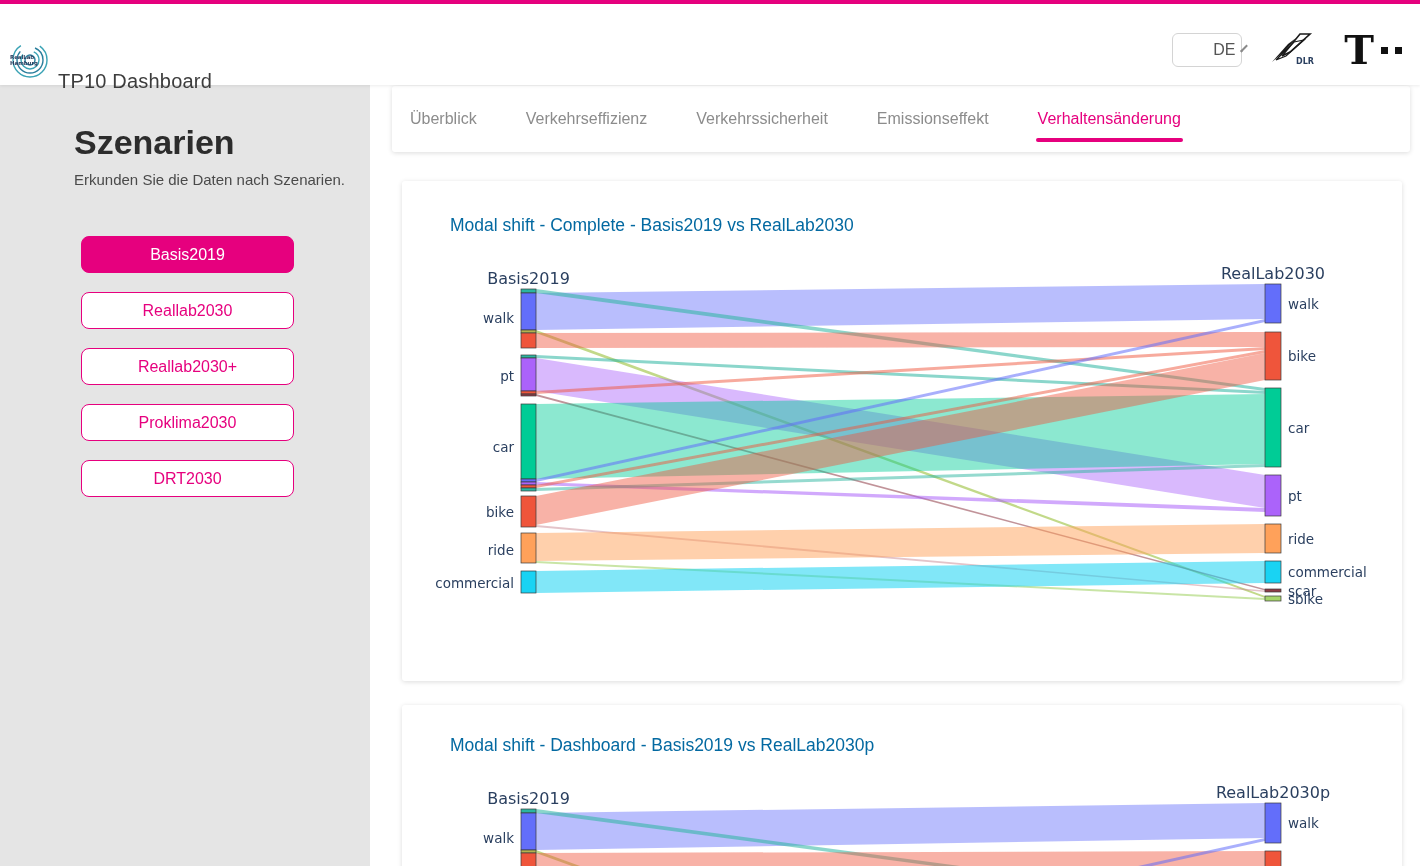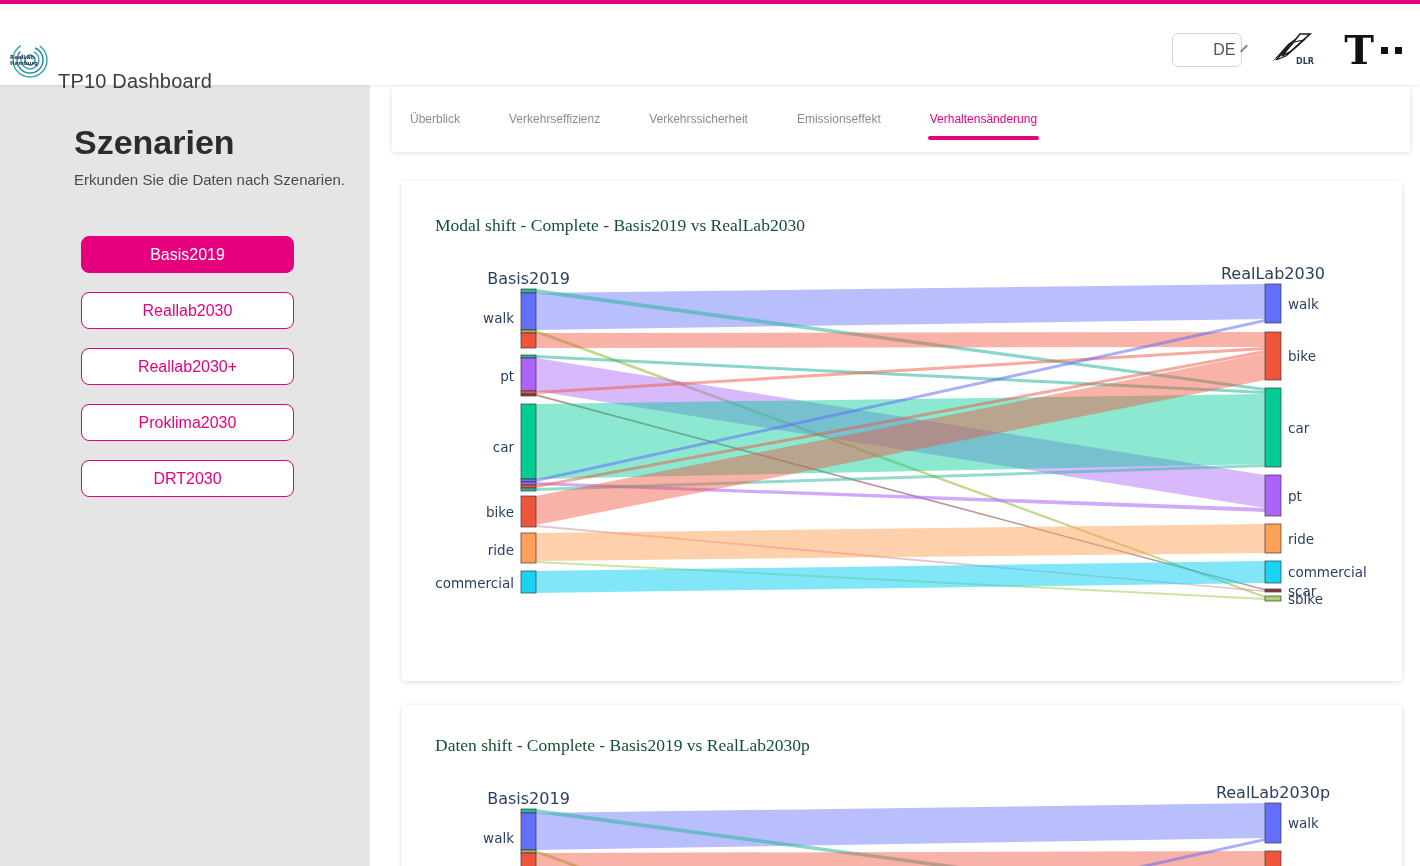--- a/index.html
+++ b/index.html
@@ -26,31 +26,31 @@
   .sb-btns { position:absolute; left:81px; top:151px; width:213px; display:flex; flex-direction:column; gap:19px; }
   .sb-btn { height:37px; border-radius:8px; border:1px solid #e6007e; background:#fff; color:#e6007e;
             font-size:16px; font-family:"Liberation Sans", sans-serif; display:flex; align-items:center;
             justify-content:center; cursor:pointer; }
   .sb-btn.active { background:#e6007e; color:#fff; border-color:#e6007e; }
 
   .main { position:absolute; left:370px; top:85px; width:1050px; height:781px; background:#fff; overflow:hidden; }
   .tabbar { position:absolute; left:22px; top:1px; width:1018px; height:66px; background:#fff;
             border-radius:3px; box-shadow:0 1px 5px rgba(0,0,0,0.14);
             display:flex; align-items:center; gap:49px; padding-left:18px; }
-  .tab { font-size:12px; color:#8c8c8c; cursor:pointer; position:relative; padding:22px 0;text-align:center; }
+  .tab { font-size:16px; color:#8c8c8c; cursor:pointer; position:relative; padding:22px 0;text-align:center; }
   .tab.active { color:#e6007e; }
   .tab.active::after { content:""; position:absolute; left:-2px; right:-2px; bottom:8px; height:4px;
                        border-radius:3px; background:#e6007e; }
 
   .card { position:absolute; left:32px; width:1000px; background:#fff; border-radius:3px;
           box-shadow:0 1px 5px rgba(0,0,0,0.14); overflow:hidden; }
   .card1 { top:96px; height:500px; }
   .card2 { top:620px; height:430px; }
-  .card-title { position:absolute; left:33px; top:34px; font-size:17.5px; color:#14532d;
-                font-family:Liberation Serif, serif; }
+  .card-title { position:absolute; left:48px; top:34px; font-size:17.5px; color:#0369a1;
+                font-family:Liberation Sans, sans-serif; }
   .card2 .card-title { top:30px; }
   .sankey { position:absolute; left:0; top:0; }
   svg text { font-family:"DejaVu Sans", sans-serif; fill:#2a3f5f; }
 </style>
 </head>
 <body>
 
 <div class="topline"></div>
 
 <div class="header">
@@ -218,15 +218,15 @@
           <text x="886" y="357.5" font-size="13.5">ride</text>
           <rect x="863" y="375" width="16" height="22" fill="#19d3f3" stroke="#3a3a3a" stroke-width="0.7"></rect>
           <text x="886" y="391" font-size="13.5">commercial</text>
           <rect x="863" y="403" width="16" height="3" fill="#8e3b46" stroke="#3a3a3a" stroke-width="0.7"></rect>
           <text x="886" y="409.5" font-size="13.5">scar</text>
           <rect x="863" y="410" width="16" height="5" fill="#a5d46a" stroke="#3a3a3a" stroke-width="0.7"></rect>
           <text x="886" y="417.5" font-size="13.5">sbike</text>
           <text x="126.5" y="99" font-size="16" text-anchor="middle">Basis2019</text>
           <text x="871" y="93" font-size="16" text-anchor="middle">RealLab2030p</text>
         </svg></div>
-    <div class="card-title">Daten shift - Complete - Basis2019 vs RealLab2030p</div>
+    <div class="card-title">Modal shift - Dashboard - Basis2019 vs RealLab2030p</div>
   </div>
 </div>
 
 </body></html>

